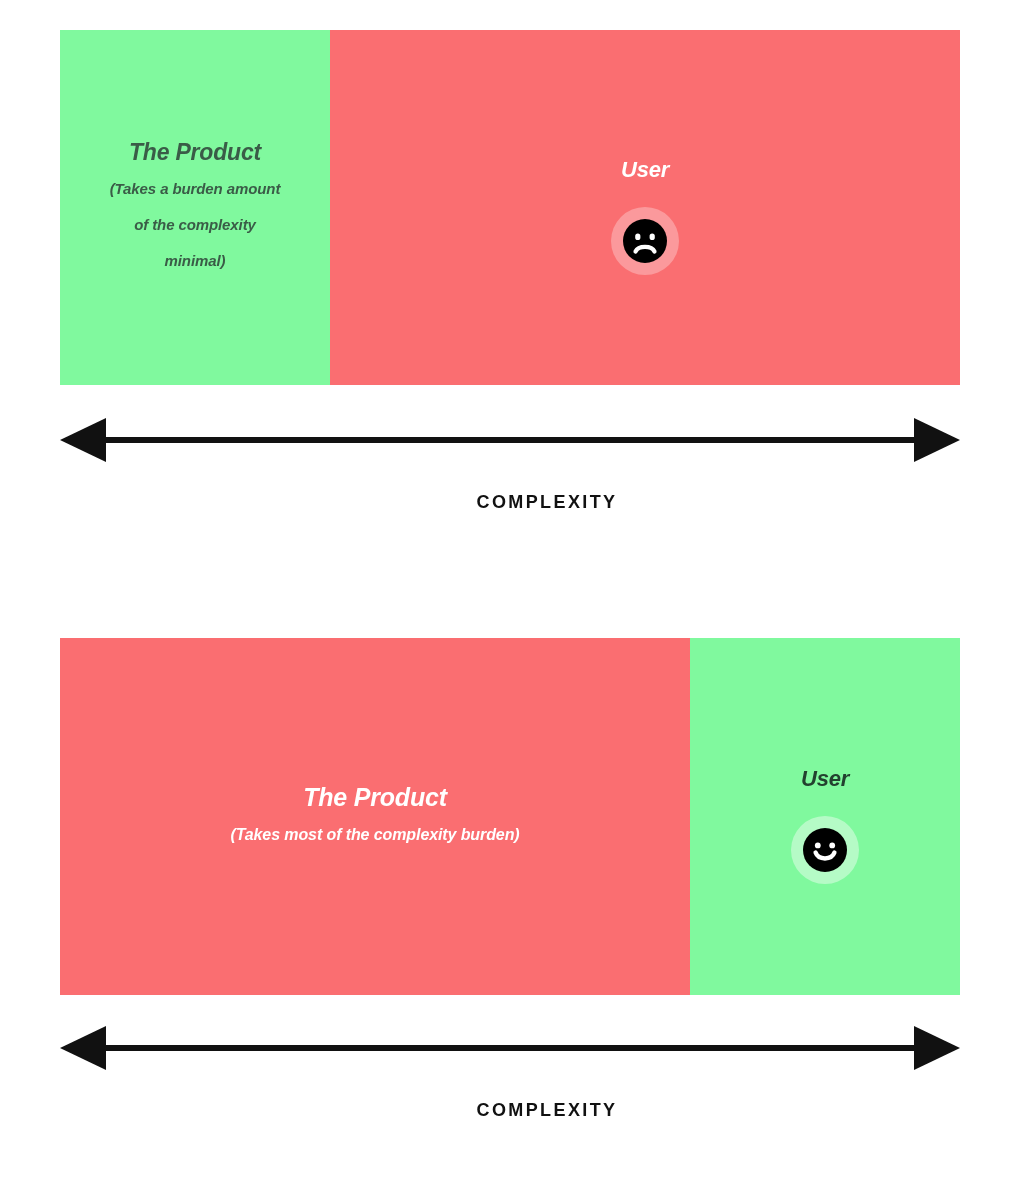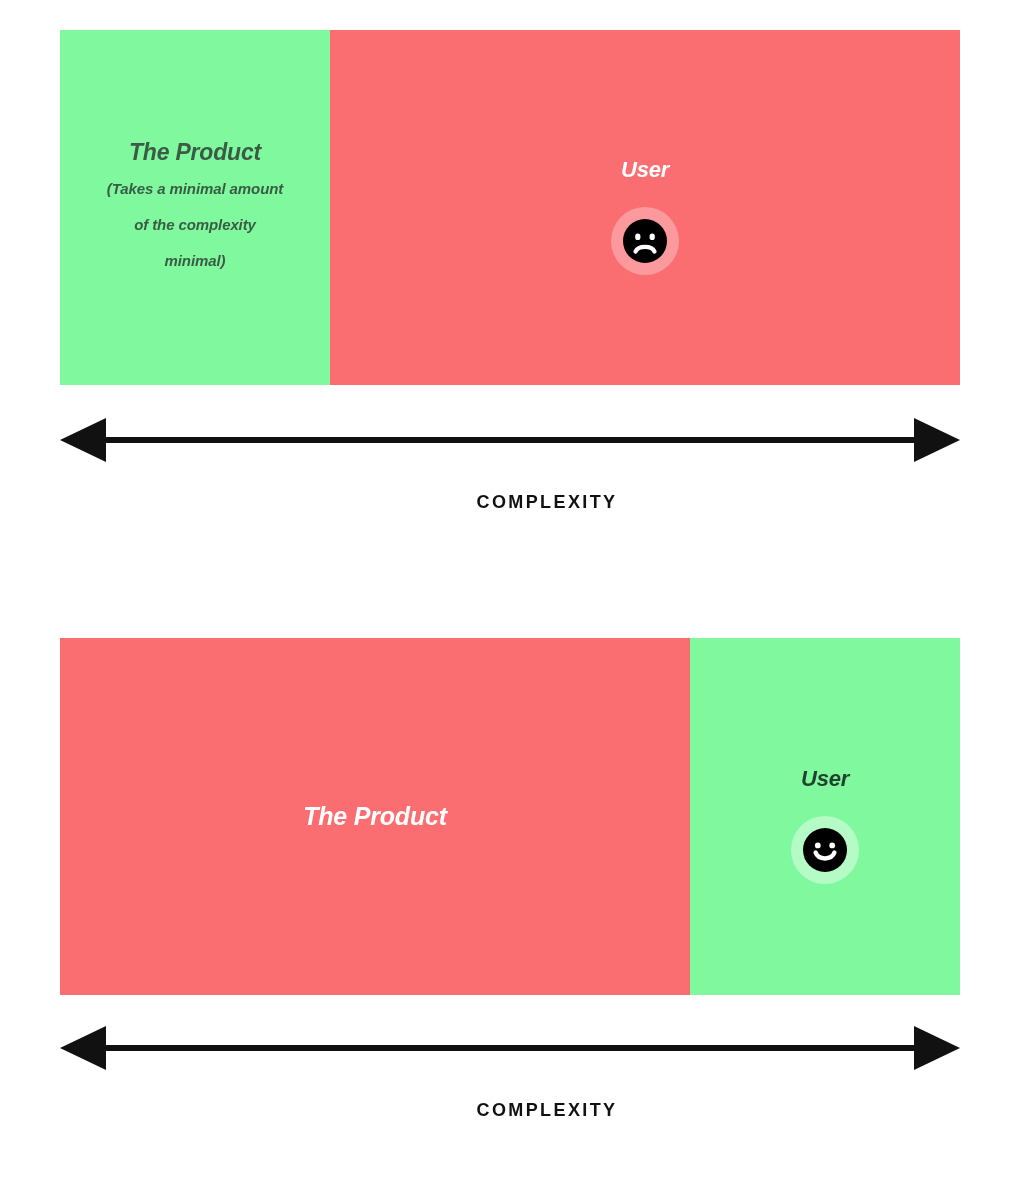--- a/index.html
+++ b/index.html
@@ -134,21 +134,21 @@
 </head>
 <body>
 
 <div class="diagram" id="diagram-top">
 
   <div class="bar">
 
     <div class="segment seg-green" id="top-product-segment">
       <div class="seg-inner">
         <div class="product-title">The Product</div>
-        <div class="product-sub">(Takes a minimal amount</div>
+        <div class="product-sub">(Takes a burden amount</div>
         <div class="product-sub">of the complexity</div>
         <div class="product-sub">minimal)</div>
       </div>
     </div>
 
     <div class="segment seg-red" id="top-user-segment">
       <div class="seg-inner">
         <div class="user-title">User</div>
         <div class="face-wrap">
           <svg width="46" height="46" viewBox="0 0 46 46" aria-hidden="true">
@@ -174,20 +174,21 @@
   <div class="axis-label">COMPLEXITY</div>
 </div>
 
 <div class="diagram" id="diagram-bottom">
 
   <div class="bar">
 
     <div class="segment seg-red" id="bottom-product-segment">
       <div class="seg-inner">
         <div class="product-title">The Product</div>
+        <div class="product-sub">(Takes most of the complexity burden)</div>
       </div>
     </div>
 
     <div class="segment seg-green" id="bottom-user-segment">
       <div class="seg-inner">
         <div class="user-title">User</div>
         <div class="face-wrap">
           <svg width="46" height="46" viewBox="0 0 46 46" aria-hidden="true">
             <circle cx="23" cy="23" r="22" fill="#000000"></circle>
             <circle cx="15.8" cy="18.4" r="2.9" fill="#ffffff"></circle>

